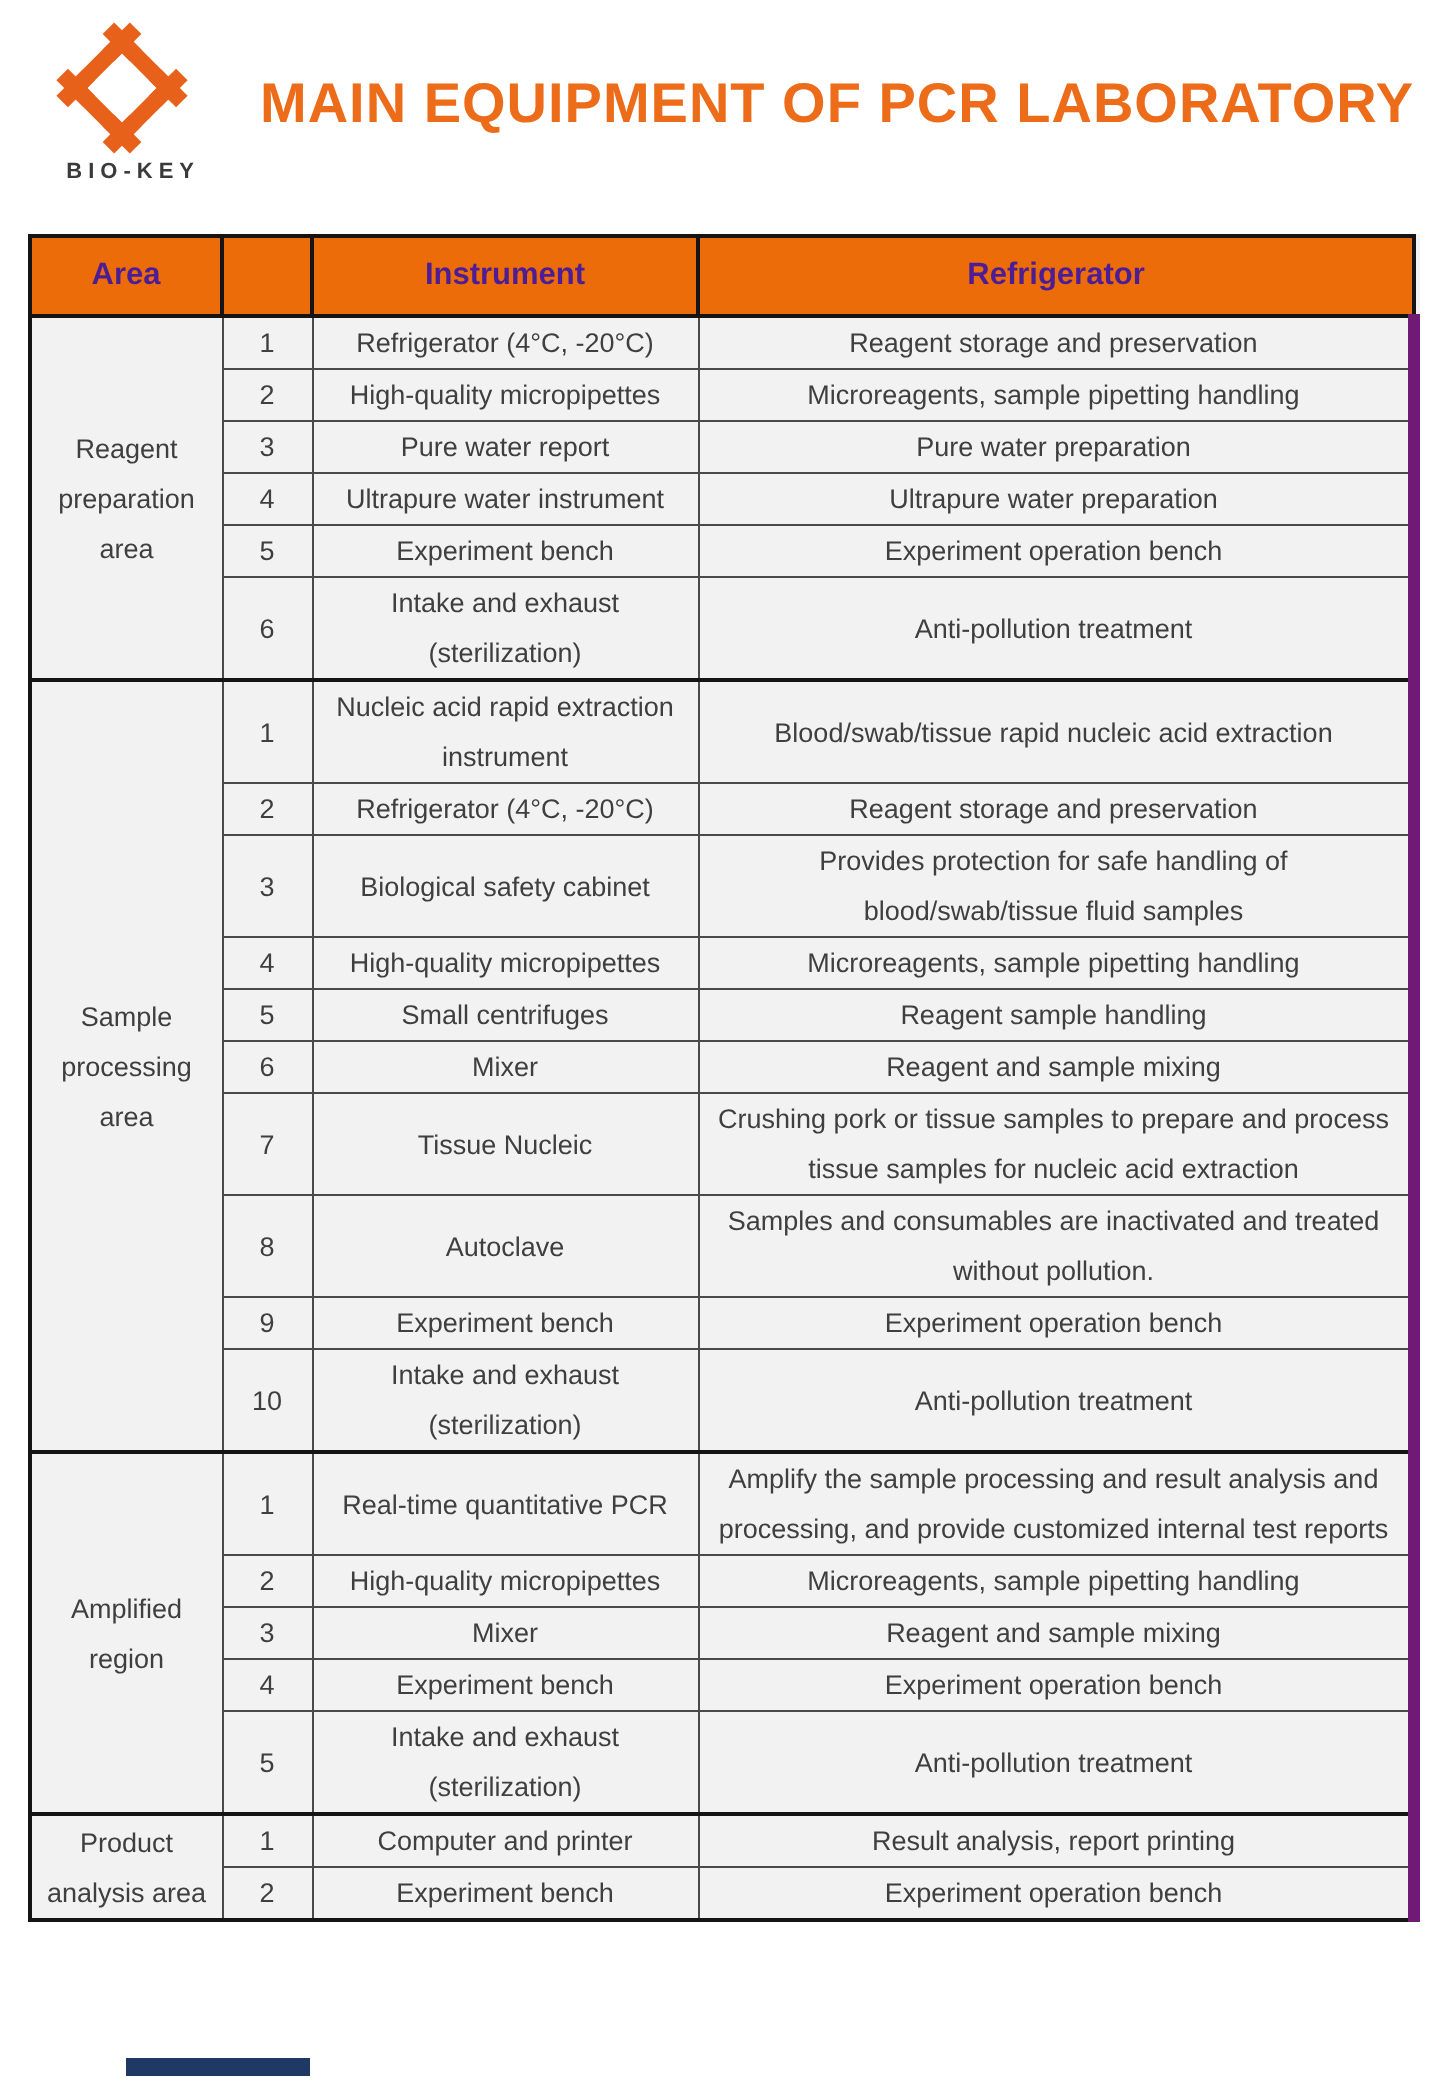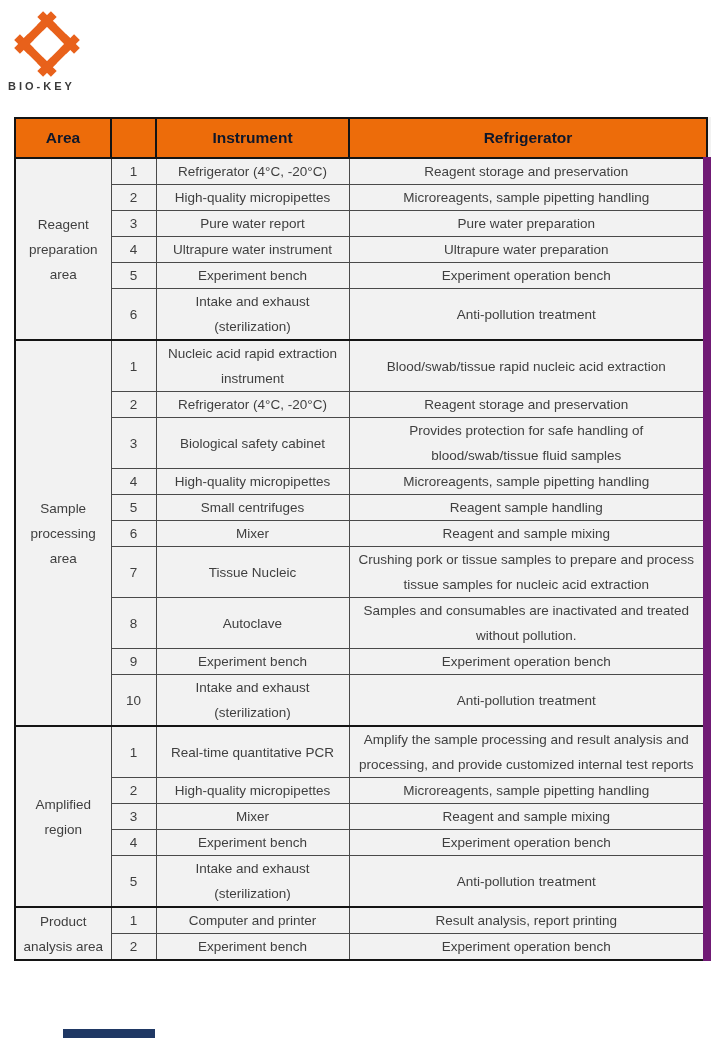--- a/index.html
+++ b/index.html
@@ -8,24 +8,24 @@
     width: 720px;
     height: 1039px;
     background: #ffffff;
     font-family: "Liberation Sans", sans-serif;
     overflow: hidden;
   }
 
   
   .logo-block {
     position: absolute;
-    left: 8px;
+    left: 22px;
     top: 10px;
     width: 78px;
-    text-align: left;
+    text-align: right;
   }
   .logo-mark { display: block; margin: 0 auto; }
   .logo-text {
     display: block;
     margin-top: 2px;
     font-size: 11px;
     font-weight: bold;
     letter-spacing: 3px;
     color: #3a3a3a;
     white-space: nowrap;
@@ -54,40 +54,40 @@
     background: #F2F2F2;
     border: 2px solid #141414;
   }
   col.c-area  { width: 96px; }
   col.c-num   { width: 45px; }
   col.c-instr { width: 193px; }
   col.c-app   { width: 358px; }
 
   table.equipment th {
     background: #ED6C0A;
-    color: #0f172a;
+    color: #4c1d95;
     font-size: 15.5px;
     font-weight: bold;
     height: 36px;
     border: 2px solid #141414;
     text-align: center;
   }
   table.equipment td {
     border: 1px solid #4a4a4a;
     background: #F2F2F2;
     color: #3f3f3f;
     font-size: 13.5px;
     line-height: 25px;
     text-align: center;
     vertical-align: middle;
     padding: 0 6px;
   }
   table.equipment tr.section-start td { border-top: 2px solid #141414; }
   table.equipment td.area-cell { border-left: 2px solid #141414; margin-left: 28px; }
-  table.equipment td.application-cell { border-right: 8px solid #701a75; }
+  table.equipment td.application-cell { border-right: 6px solid #701a75; }
 
   
   .footer-bar {
     position: absolute;
     left: 63px;
     top: 1029px;
     width: 92px;
     height: 9px;
     background: #1F3864;
   }
@@ -112,20 +112,21 @@
         <line x1="6" y1="60" x2="26" y2="40"></line>
         <line x1="74" y1="40" x2="94" y2="60"></line>
         <line x1="74" y1="60" x2="94" y2="40"></line>
         <line x1="40" y1="74" x2="60" y2="94"></line>
         <line x1="60" y1="74" x2="40" y2="94"></line>
       </g>
     </svg>
     <span class="logo-text">BIO-KEY</span>
   </div>
 
+  <div class="page-title">MAIN EQUIPMENT OF PCR LABORATORY</div>
 
   <table class="equipment">
     <colgroup>
       <col class="c-area">
         <col class="c-num">
         <col class="c-instr">
         <col class="c-app">
     </colgroup>
     <thead>
       <tr>

